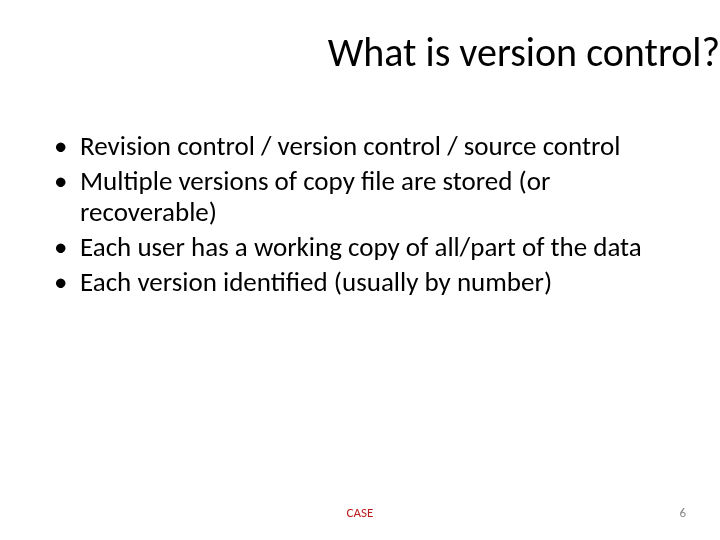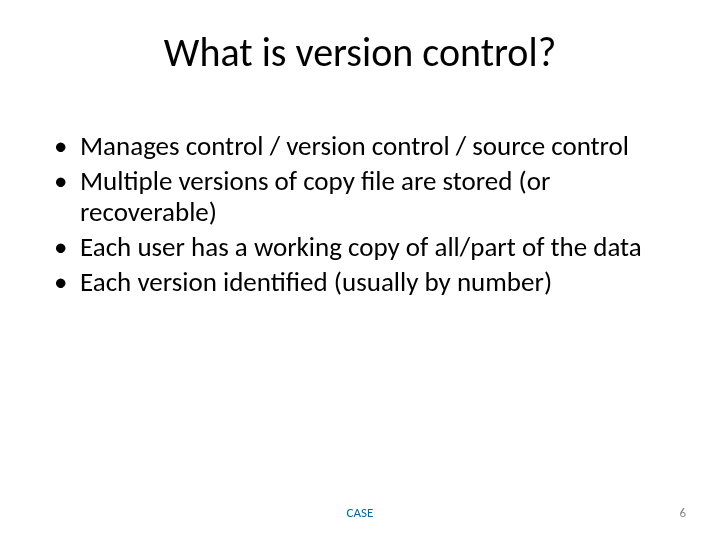--- a/index.html
+++ b/index.html
@@ -16,21 +16,21 @@
     position: relative;
     width: 720px;
     height: 540px;
     box-sizing: border-box;
   }
   .title {
     position: absolute;
     top: 28px;
     left: 0;
     width: 720px;
-    text-align: center;
+    text-align: right;
     font-size: 40px;
     font-weight: 400;
     letter-spacing: 0px;
   }
   .body {
     position: absolute;
     top: 130px;
     left: 52px;
     right: 52px;
   }
@@ -54,40 +54,40 @@
     font-size: 27px;
     line-height: 1.15;
   }
   .footer-center {
     position: absolute;
     bottom: 20px;
     left: 0;
     width: 720px;
     text-align: center;
     font-size: 13px;
-    color: #0369a1;
+    color: #b91c1c;
   }
   .footer-right {
     position: absolute;
     bottom: 20px;
     right: 34px;
     font-size: 13px;
     color: #8a8a8a;
   }
 </style>
 </head>
 <body>
 
 <div class="slide">
 
   <div class="title">What is version control?</div>
 
   <div class="body">
     <ul class="bullets">
-      <li>Manages control / version control / source control</li>
+      <li>Revision control / version control / source control</li>
       <li>Multiple versions of copy file are stored (or recoverable)</li>
       <li>Each user has a working copy of all/part of the data</li>
       <li>Each version identified (usually by number)</li>
     </ul>
   </div>
 
   <div class="footer-center">CASE</div>
 
   <div class="footer-right">6</div>
 

